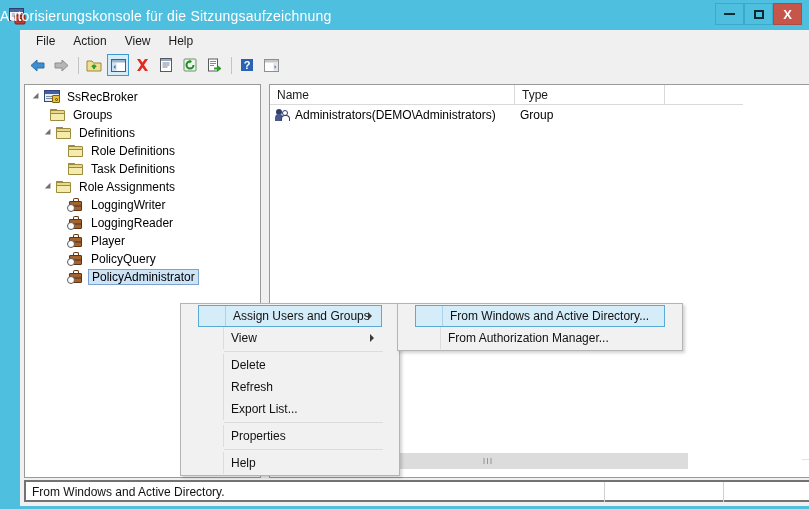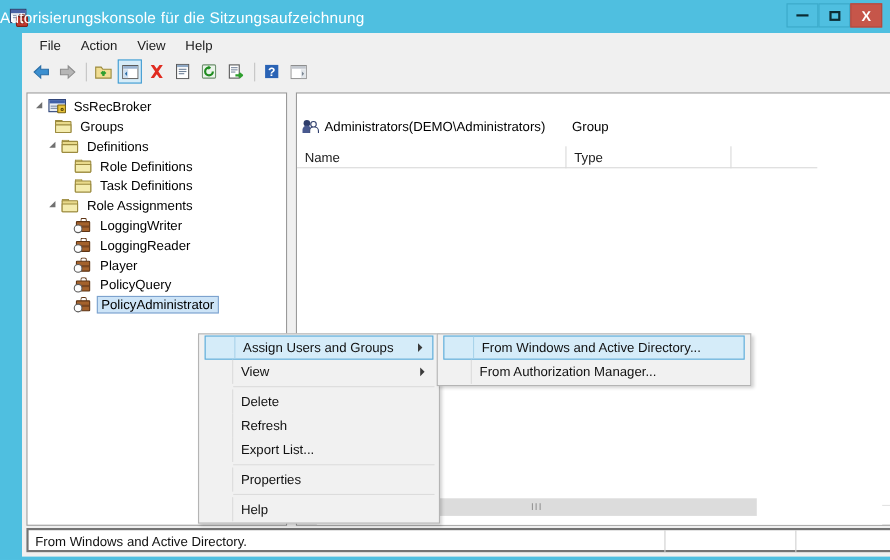--- a/index.html
+++ b/index.html
@@ -122,38 +122,38 @@
 
   
   .groupico{position:relative;width:17px;height:14px;}
   .groupico .h1{position:absolute;left:1px;top:1px;width:6px;height:6px;border-radius:50%;background:#2e3d6b;}
   .groupico .b1{position:absolute;left:0px;top:6px;width:8px;height:7px;border-radius:4px 4px 0 0;background:#48598f;}
   .groupico .h2{position:absolute;left:7px;top:2px;width:6px;height:6px;border-radius:50%;background:#ffffff;border:1px solid #2e3d6b;box-sizing:border-box;}
   .groupico .b2{position:absolute;left:6px;top:7px;width:9px;height:6px;border-radius:4px 4px 0 0;background:#ffffff;border:1px solid #2e3d6b;border-bottom:none;box-sizing:border-box;}
 
   
   .lv-header{position:absolute;left:0;top:0;height:20px;width:473px;
-    background:#ffffff;border-bottom:1px solid #d9d9d9;display:flex;box-sizing:border-box;margin-top:48px;}
+    background:#ffffff;border-bottom:1px solid #d9d9d9;display:flex;box-sizing:border-box;}
   .lv-col{height:20px;line-height:20px;padding-left:7px;font-size:12px;color:#1b1b1b;
     border-right:1px solid #d9d9d9;box-sizing:border-box;white-space:nowrap;overflow:hidden;}
   .lv-row{position:absolute;left:0;top:20px;height:19px;width:549px;display:flex;align-items:center;}
   .lv-cell{font-size:12px;color:#000;white-space:nowrap;overflow:hidden;box-sizing:border-box;}
   .hscroll{position:absolute;left:1px;bottom:1px;width:548px;height:17px;background:#ffffff;
     border-top:1px solid #e3e3e3;box-sizing:border-box;display:flex;align-items:center;}
   .hs-btn{width:17px;height:16px;display:flex;align-items:center;justify-content:center;
     font-size:10px;color:#6b6b6b;background:#ffffff;}
   .hs-track{flex:1;height:30px;background:#ffffff;position:relative;}
   .hs-thumb{position:absolute;left:0;top:0;width:400px;height:16px;background:#dcdcdc;
     display:flex;align-items:center;justify-content:center;color:#8a8a8a;font-size:9px;letter-spacing:1px;}
 
   
   .ctx{
     position:absolute;background:#f1f1f1;border:1px solid #b4b4b4;
     box-shadow:2px 2px 3px rgba(0,0,0,.18);
-    padding:1px 4px;box-sizing:border-box;font-size:12px;
+    padding:1px 16px;box-sizing:border-box;font-size:12px;
   }
   .ctx-main{left:160px;top:273px;width:220px;}
   .ctx-sub{left:377px;top:273px;width:286px;}
   .ctx-item{position:relative;height:22px;display:flex;align-items:center;
     padding-left:34px;color:#111;white-space:nowrap;box-sizing:border-box;}
   .ctx-item.hl{background:#d5ecf9;border:1px solid #5aaad8;box-sizing:border-box;margin:0 1px;}
   .ctx-item .gutter{position:absolute;left:0;top:0;width:27px;height:100%;
     border-right:1px solid #dcdcdc;box-sizing:border-box;}
   .ctx-item.hl .gutter{border-right-color:#a9d3ea;}
   .ctx-item .arrow{position:absolute;right:9px;top:50%;margin-top:-4px;

